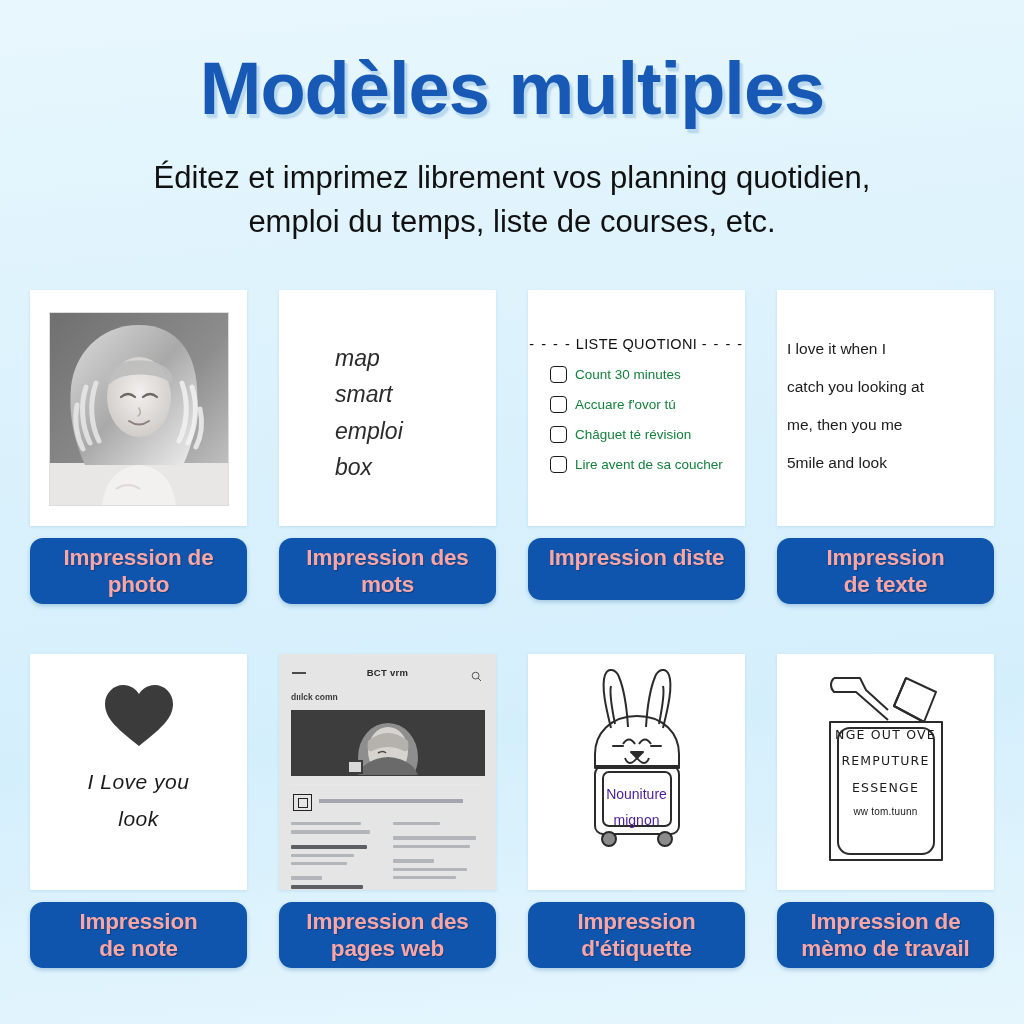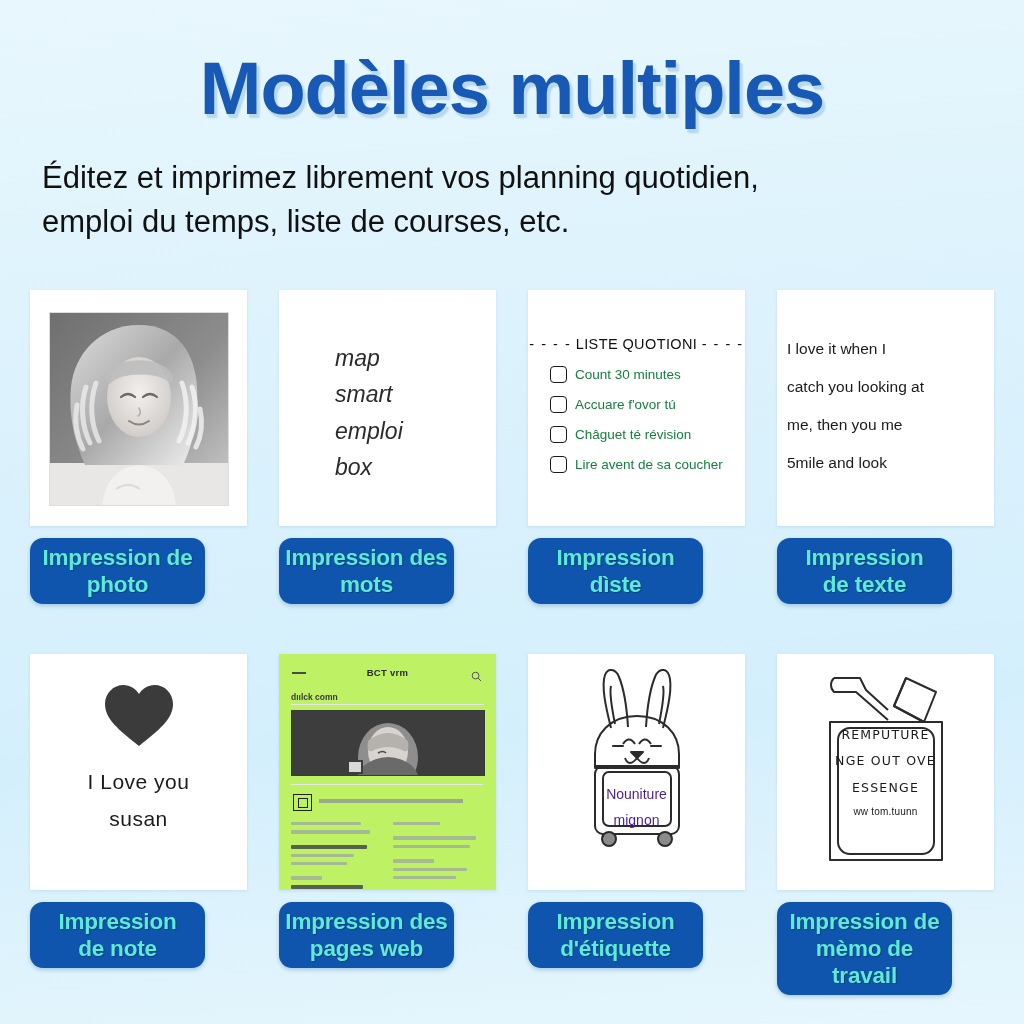--- a/index.html
+++ b/index.html
@@ -13,39 +13,39 @@
   
   .title{
     position:absolute;left:0;top:46px;width:1024px;text-align:center;
     font-size:74px;font-weight:bold;letter-spacing:-1px;
     color:#1759b4;
     text-shadow:2px 3px 0 #b9d9ef, 3px 4px 2px rgba(120,170,210,.45);
     font-family:"Liberation Sans", sans-serif;
   }
   .subtitle{
     position:absolute;left:50%;transform:translateX(-50%);top:156px;width:940px;
-    text-align:left;color:#111;font-size:31px;line-height:1.42;
+    text-align:center;color:#111;font-size:31px;line-height:1.42;
     font-family:"Liberation Sans", sans-serif;
   }
 
   
   .grid{position:absolute;left:30px;top:290px;width:966px;}
   .row{display:flex;gap:32px;}
   .row + .row{margin-top:50px;}
   .cell{width:217px;}
 
   .card{
     width:217px;height:236px;background:#fff;position:relative;overflow:hidden;
     box-shadow:0 1px 3px rgba(90,150,185,.20);
   }
   .label{
-    margin-top:12px;width:175px;min-height:62px;
+    margin-top:12px;width:217px;min-height:62px;
     background:#0f55ad;border-radius:13px;
     display:flex;align-items:flex-start;justify-content:center;text-align:center;
-    color:#5eead4;font-size:22.5px;font-weight:bold;line-height:1.2;
+    color:#fca5a5;font-size:22.5px;font-weight:bold;line-height:1.2;
     padding:6px 4px;box-sizing:border-box;
     text-shadow:1px 1px 1px rgba(0,0,0,.25);
     box-shadow:0 2px 4px rgba(60,120,175,.35);
     letter-spacing:-.2px;
   }
   .label span{display:block;}
 
   
   .photo-wrap{position:absolute;left:19px;top:22px;width:178px;height:192px;
     border:1px solid #ddd;overflow:hidden;background:#9a9a9a;}
@@ -64,24 +64,24 @@
   .ck-box{width:15px;height:15px;border:1.6px solid #1a1a1a;border-radius:4px;flex:0 0 auto;}
   .ck-txt{margin-left:8px;font-size:13.5px;color:#15803d;white-space:nowrap;}
 
   
   .quote{position:absolute;left:10px;top:40px;width:197px;text-align:left;
     font-size:15.5px;color:#1b1b1b;line-height:2.45;}
 
   
   .heart{position:absolute;left:50%;transform:translateX(-50%);top:28px;}
   .note-txt{position:absolute;left:0;top:110px;width:217px;text-align:center;
-    font-size:21px;color:#1b1b1b;line-height:1.75;letter-spacing:.5px;}
-
-  
-  .web{position:absolute;inset:0;background:#bef264;}
+    font-style:italic;font-size:21px;color:#1b1b1b;line-height:1.75;letter-spacing:.5px;}
+
+  
+  .web{position:absolute;inset:0;background:#e5e5e5;}
   .web-top{position:absolute;left:0;top:10px;width:217px;height:26px;}
   .web-burger{position:absolute;left:13px;top:8px;width:14px;height:2px;background:#4a4a4a;}
   .web-title{position:absolute;left:0;top:3px;width:217px;text-align:center;
     font-size:9.5px;font-weight:bold;color:#2b2b2b;letter-spacing:.3px;}
   .web-search{position:absolute;right:14px;top:4px;}
   .web-sub{position:absolute;left:12px;top:38px;font-size:8.5px;color:#3a3a3a;font-weight:bold;}
   .web-rule{position:absolute;left:12px;top:50px;width:193px;height:1px;background:#e6e6e6;}
   .web-hero{position:absolute;left:12px;top:56px;width:192px;height:64px;overflow:hidden;
     border:1px solid #3a3a3a;}
   .web-hero svg{display:block;width:100%;height:100%;}
@@ -248,21 +248,21 @@
 
       <div class="cell">
         <div class="card">
           <div class="heart">
             <svg width="74" height="66" viewBox="0 0 74 66">
               <path d="M37 64C17 48 3 37 3 22 3 11 11.5 3 21.5 3 28 3 33.5 6.5 37 12c3.5-5.5 9-9 15.5-9C62.5 3 71 11 71 22c0 15-14 26-34 42Z" fill="#3b3b3b"></path>
             </svg>
           </div>
           <div class="note-txt">
             <div>I Love   you</div>
-            <div>susan</div>
+            <div>look</div>
           </div>
         </div>
         <div class="label">
           <div>
             <span>Impression</span>
             <span>de note</span>
           </div>
         </div>
       </div>
 
@@ -374,22 +374,22 @@
                 <path d="M16 12c-4 4-4 10 0 14h22l32 28"></path>
                 <path d="M16 26h22"></path>
                 <path d="M88 12l30 14-12 30-30-16Z"></path>
                 <path d="M88 12 76 40l30 16"></path>
                 <path d="M12 56h112v138H12Z"></path>
                 <rect x="20" y="62" width="96" height="126" rx="12"></rect>
               </g>
             </svg>
           </div>
           <div class="can-txt">
+            <div>NGE OUT OVE</div>
             <div>REMPUTURE</div>
-            <div>NGE OUT OVE</div>
             <div>ESSENGE</div>
             <div class="can-url">ww tom.tuunn</div>
           </div>
         </div>
         <div class="label">
           <div>
             <span>Impression de</span>
             <span>mèmo de travail</span>
           </div>
         </div>

